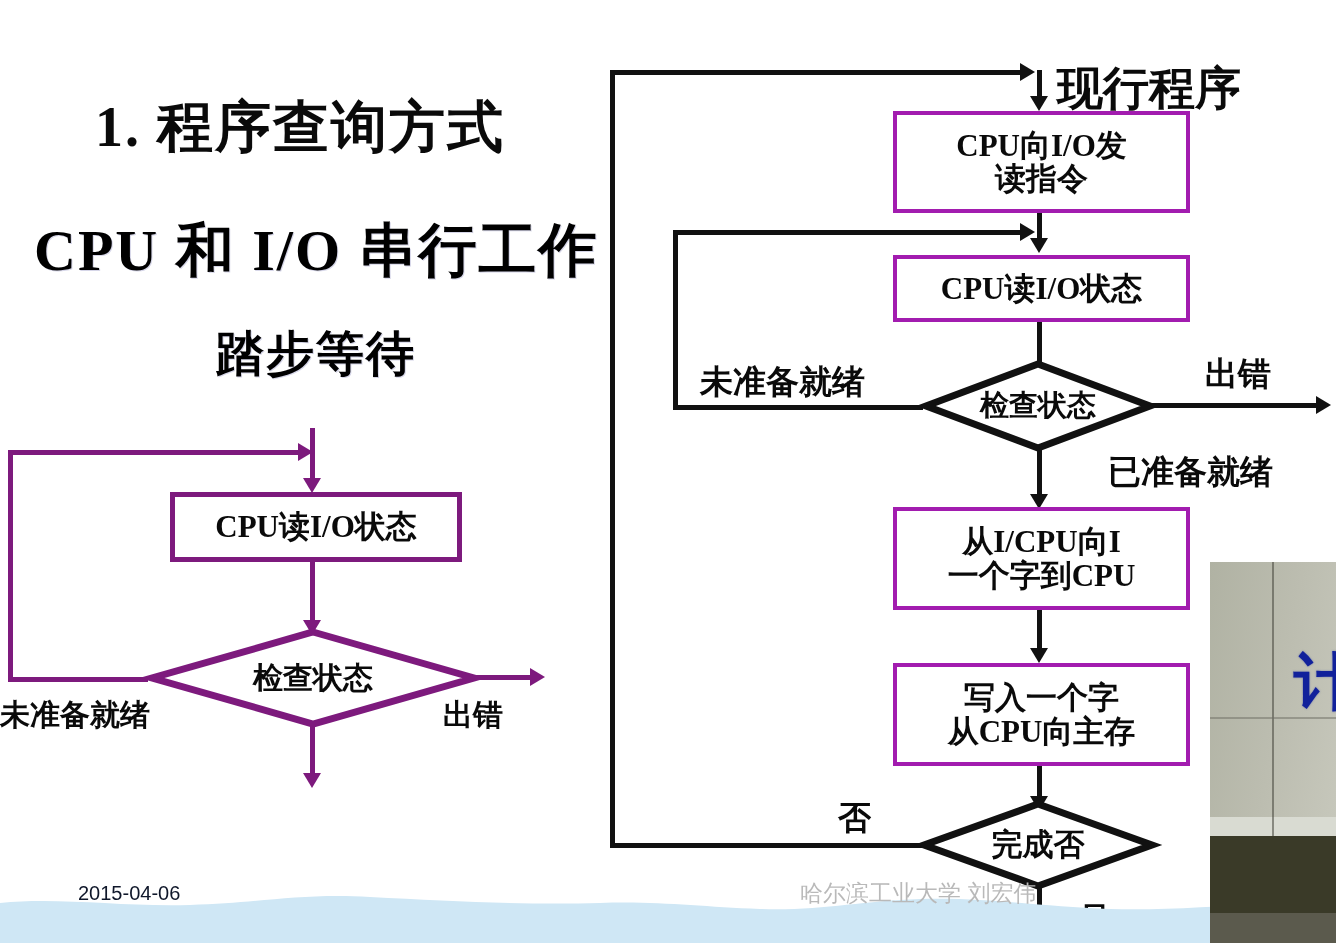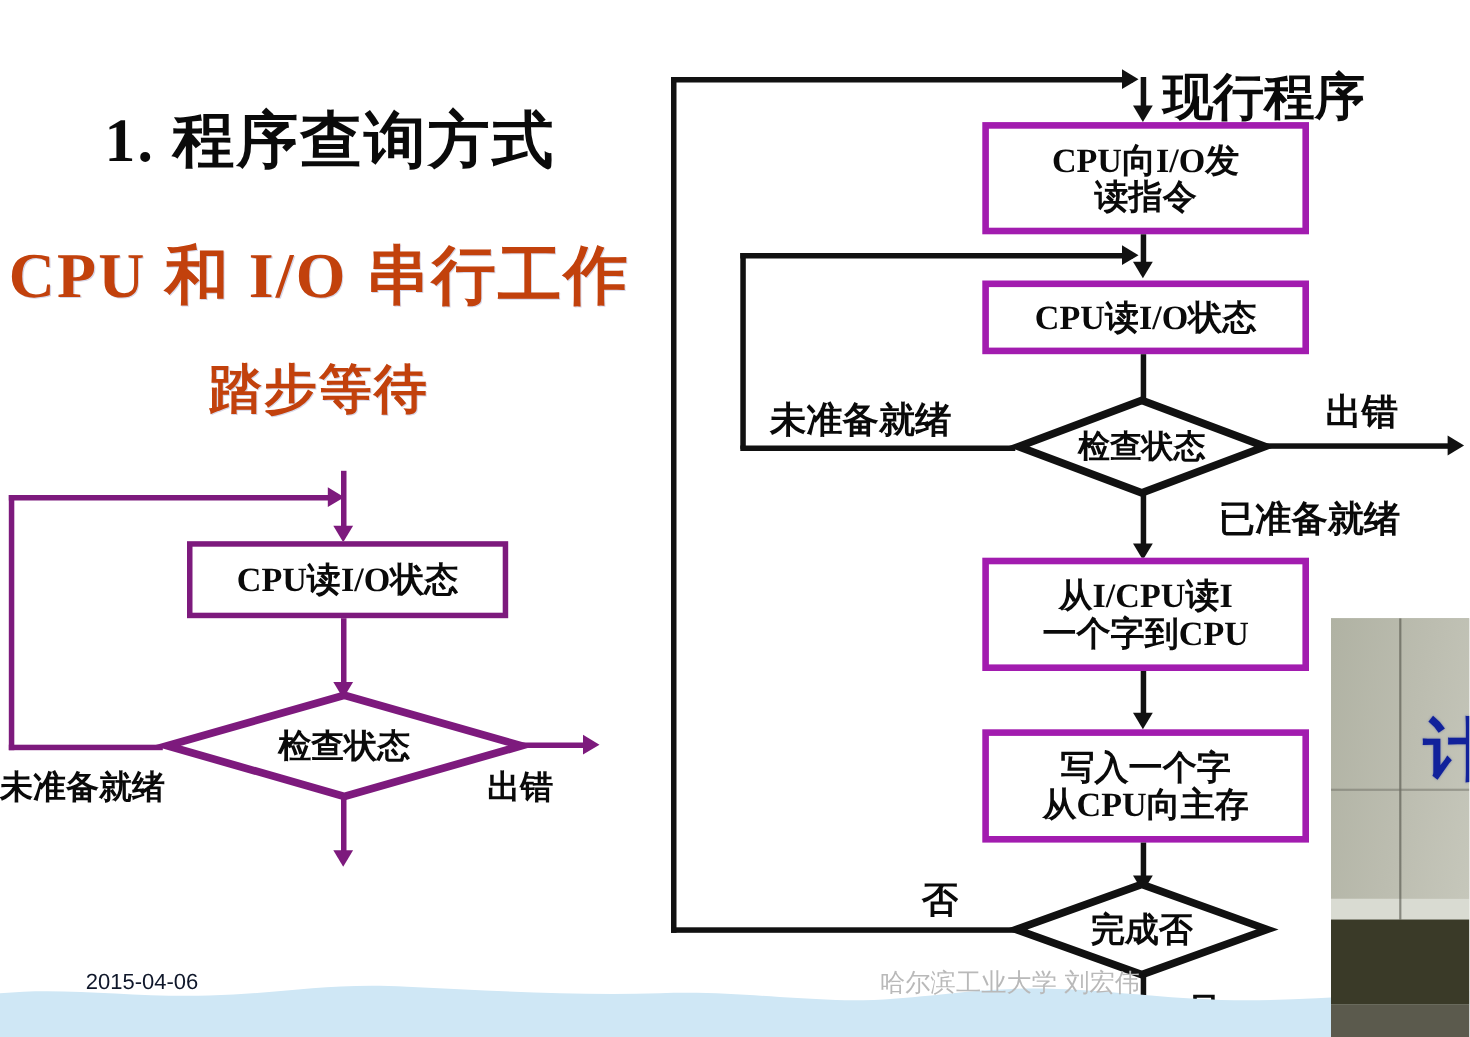--- a/index.html
+++ b/index.html
@@ -20,42 +20,43 @@
   .heading-black {
     position: absolute;
     color: #0a0a0a;
     font-weight: 700;
     white-space: nowrap;
     font-family: "Liberation Serif", "DejaVu Serif", serif;
     text-align: center;
   }
   .heading-blue {
     position: absolute;
-    color: #c2410c;
+    color: #000000;
     font-weight: 700;
     white-space: nowrap;
     font-family: "Liberation Serif", "DejaVu Serif", serif;
     text-shadow: 1px 1px 0 rgba(120,120,180,0.30);
+    margin-left: 26px;
   }
 
   
   .fbox {
     position: absolute;
     box-sizing: border-box;
     background: #ffffff;
     display: flex;
     align-items: center;
     justify-content: center;
     text-align: center;
     font-weight: 700;
     color: #0a0a0a;
     line-height: 1.08;
     font-family: "Liberation Serif", "DejaVu Serif", serif;
   }
-  .fbox.black { border: 6px solid #a21caf; }
+  .fbox.black { border: 4px solid #a21caf; }
   .fbox.purple { border: 5px solid #7d1a7d; }
 
   .diamond-wrap { position: absolute; }
   .diamond-wrap svg { display: block; overflow: visible; }
   .diamond-label {
     position: absolute;
     left: 0; top: 0;
     width: 100%; height: 100%;
     display: flex;
     align-items: center;
@@ -241,21 +242,21 @@
     <div class="arrow right-black" style="left:1316px; top:396px;"></div>
 
     <div class="line v-black" style="left:1037px; top:450px; height:48px;"></div>
     <div class="arrow down-black" style="left:1030px; top:494px;"></div>
 
     <div class="edge-label" style="left:700px; top:360px; font-size:33px;">未准备就绪</div>
     <div class="edge-label" style="left:1205px; top:352px; font-size:33px;">出错</div>
     <div class="edge-label" style="left:1108px; top:450px; font-size:33px;">已准备就绪</div>
 
     <div class="fbox black" style="left:893px; top:507px; width:297px; height:103px; font-size:31px; flex-direction:column;">
-      <span>从I/CPU读I</span>
+      <span>从I/CPU向I</span>
       <span>一个字到CPU</span>
     </div>
 
     <div class="line v-black" style="left:1037px; top:610px; height:42px;"></div>
     <div class="arrow down-black" style="left:1030px; top:648px;"></div>
 
     <div class="fbox black" style="left:893px; top:663px; width:297px; height:103px; font-size:31px; flex-direction:column;">
       <span>写入一个字</span>
       <span>从CPU向主存</span>
     </div>

